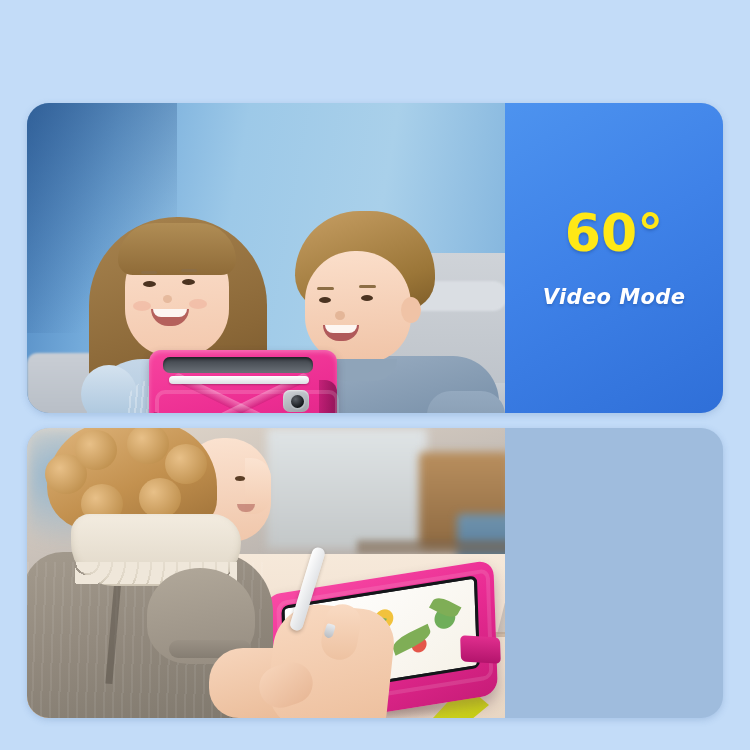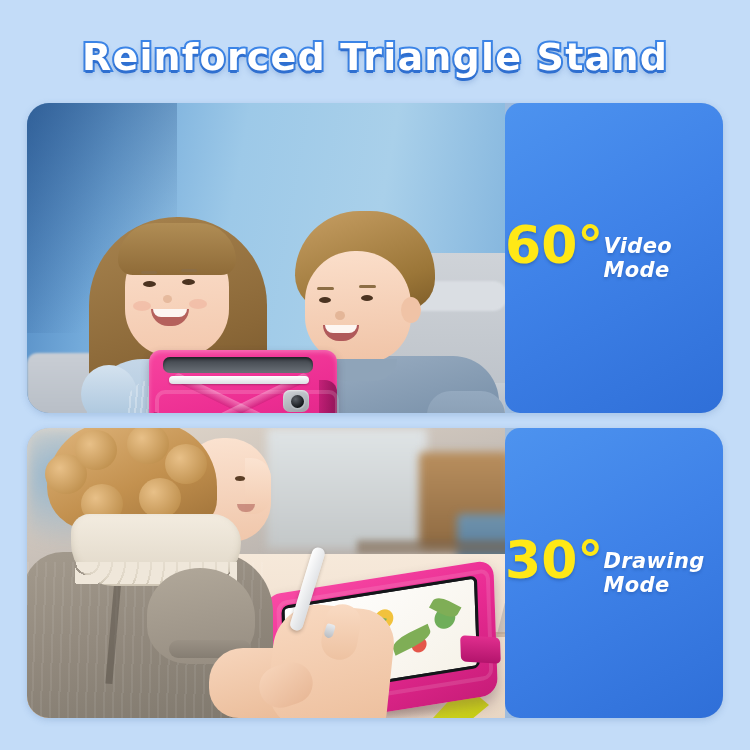--- a/index.html
+++ b/index.html
@@ -35,21 +35,21 @@
     box-shadow:0 2px 7px rgba(60,100,160,.22);
     display:flex;
   }
   #card-video{top:103px;height:310px;}
   #card-drawing{top:428px;height:290px;}
 
   .photo{position:relative;width:478px;height:100%;overflow:hidden;}
   .panel{
     position:relative;flex:1;height:100%;
     background:linear-gradient(150deg,#4d93ef 0%,#3f82e8 45%,#2f6fd8 100%);
-    display:flex;align-items:center;justify-content:center;border-radius:15px;
+    display:flex;flex-direction:column;align-items:center;justify-content:center;
   }
   .angle{
     font-family:"DejaVu Sans", sans-serif;
     font-weight:bold;font-size:52px;color:#ffe816;
     text-shadow:0 2px 3px rgba(20,60,130,.35);
     line-height:1;margin-bottom:26px;
   }
   .mode{
     font-family:"DejaVu Sans", sans-serif;
     font-weight:bold;font-size:21px;color:#ffffff;
@@ -277,23 +277,20 @@
   .stylus2-tip{position:absolute;left:298px;top:196px;width:9px;height:14px;
     background:linear-gradient(180deg,#e9ebee,#b9bdc2);border-radius:3px 3px 5px 5px;transform:rotate(17deg);}
   .t2-shadow{position:absolute;left:244px;top:268px;width:220px;height:22px;
     background:radial-gradient(ellipse at center,rgba(150,125,100,.4),rgba(150,125,100,0) 70%);}
 </style>
 </head>
 <body style="background: rgb(195, 220, 248);">
 
 <div class="page">
 
-  <div class="title-wrap">
-    <div class="title">Reinforced Triangle Stand</div>
-  </div>
 
   <div class="card" id="card-video">
 
     <div class="photo">
       <div class="p1-wall"></div>
       <div class="p1-wall-shadow"></div>
       <div class="p1-sofa"></div>
       <div class="p1-sofa-back"></div>
       <div class="p1-sofa-seat"></div>
       <div class="p1-sofa-left"></div>
@@ -415,19 +412,15 @@
         <div class="g2-arm"></div>
       </div>
 
       <div class="hand2"></div>
       <div class="thumb2"></div>
       <div class="finger2"></div>
       <div class="stylus2"></div>
       <div class="stylus2-tip"></div>
     </div>
 
-    <div class="panel">
-      <div class="angle">30°</div>
-      <div class="mode">Drawing Mode</div>
-    </div>
   </div>
 
 </div>
 
 </body></html>

